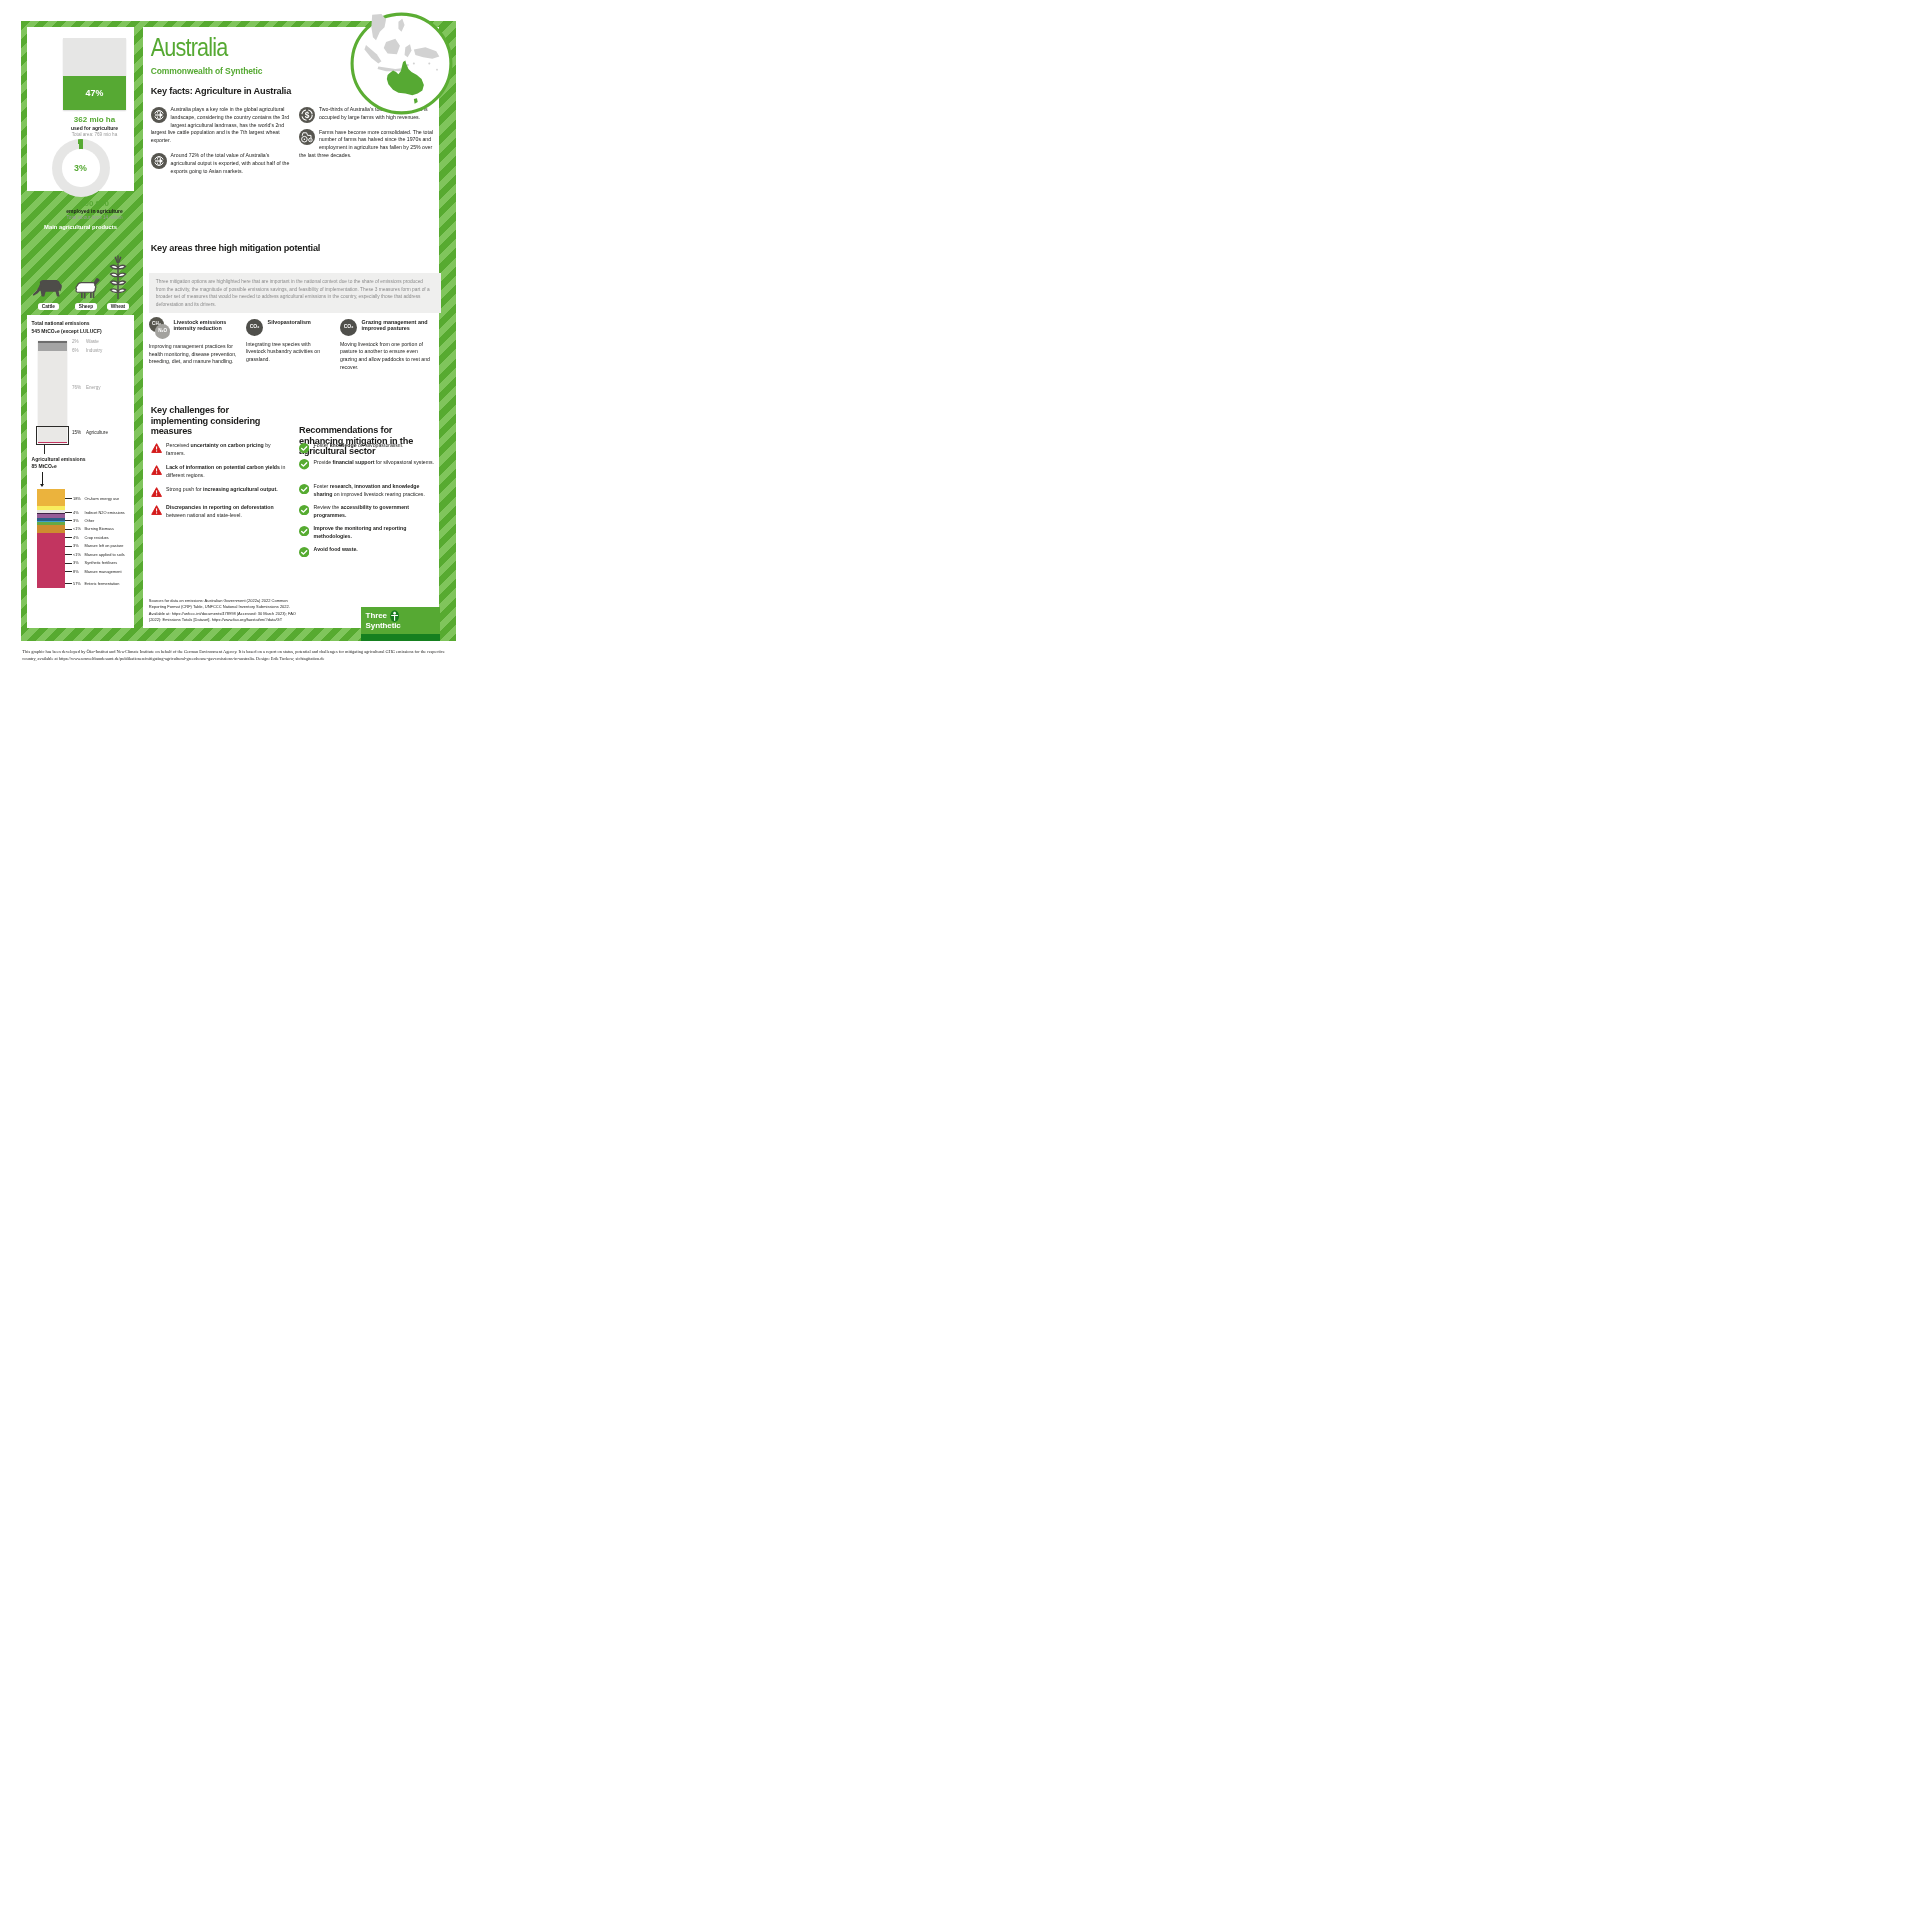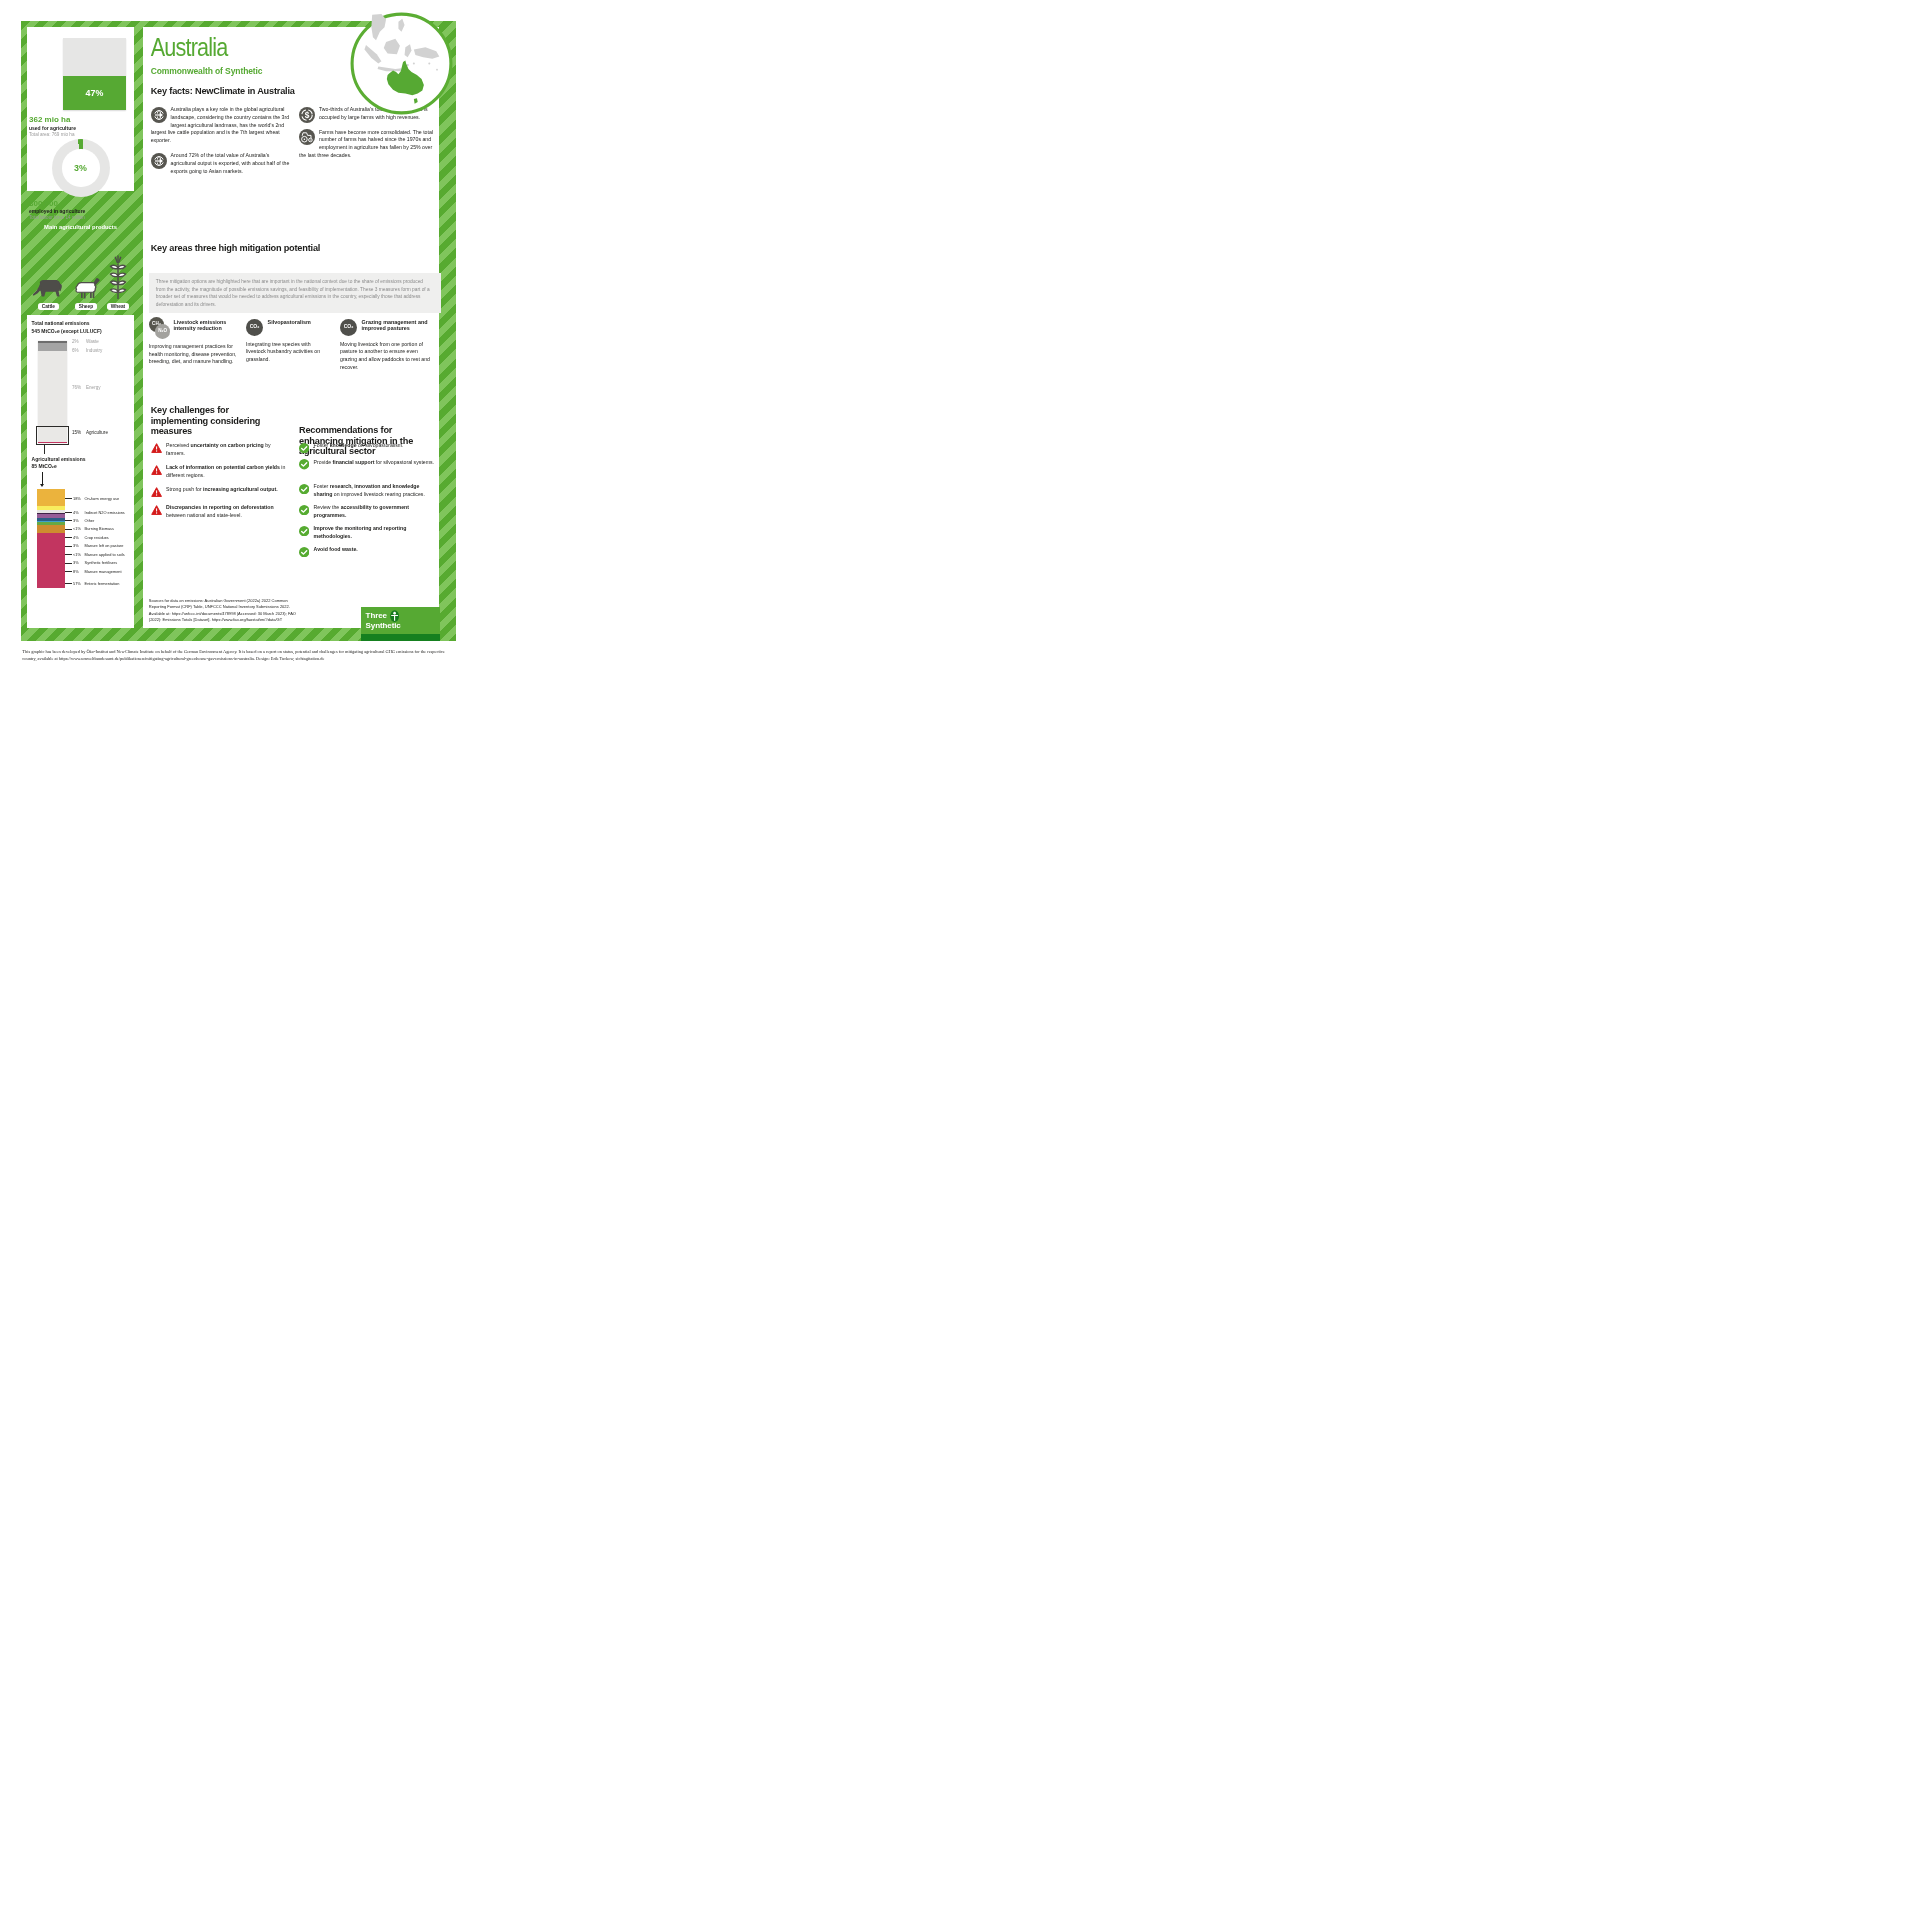--- a/index.html
+++ b/index.html
@@ -16,21 +16,21 @@
 
   .panel{position:absolute;background:#fff;z-index:2}
   .stats-panel{left:27px;top:27px;width:107px;height:164px}
   .emis-panel{left:27px;top:315px;width:107px;height:313px}
   .main-panel{left:143px;top:27px;width:296px;height:601px}
 
   
   .land-bar{position:absolute;left:36px;top:10.8px;width:63px;height:72px;display:flex;flex-direction:column;box-shadow:0 0.8px 1.2px rgba(0,0,0,.15)}
   .land-gray{flex:53;background:#e6e6e5}
   .land-green{flex:47;background:var(--accent);display:flex;align-items:center;justify-content:center;color:#fff;font-size:8.9px;font-weight:bold}
-  .c-text{position:absolute;left:2px;width:100%;}
+  .c-text{position:absolute;left:14px;width:100%;text-align:center}
   .big-green{color:var(--accent);font-size:8px;font-weight:bold}
   .sub-label{font-size:5px;font-weight:600}
   .note{font-size:4.6px;color:var(--gray)}
   .donut{position:absolute;left:25px;top:112px;width:58px;height:58px;border-radius:50%;
     background:conic-gradient(from -6deg,var(--accent) 0 11deg,#e6e6e5 11deg 360deg)}
   .donut::after{content:"";position:absolute;inset:10.4px;background:#fff;border-radius:50%}
   .donut-pct{position:absolute;left:0;top:136px;width:100%;text-align:center;color:var(--accent);font-size:8.9px;font-weight:bold;z-index:3}
 
   
   .prod-heading{position:absolute;left:27px;top:224px;width:107px;text-align:center;color:#fff;font-size:5.8px;font-weight:bold;z-index:3}
@@ -229,21 +229,21 @@
     <div class="a-label" style="top:228px"><span class="pct">3%</span><span>Manure left on pasture</span></div>
     <div class="a-label" style="top:237px"><span class="pct">&lt;1%</span><span>Manure applied to soils</span></div>
     <div class="a-label" style="top:245px"><span class="pct">3%</span><span>Synthetic fertilisers</span></div>
     <div class="a-label" style="top:254px"><span class="pct">8%</span><span>Manure management</span></div>
     <div class="a-label" style="top:266px"><span class="pct">57%</span><span>Enteric fermentation</span></div>
   </div>
 
   <div class="panel main-panel">
     <div class="country">Australia</div>
     <div class="subtitle">Commonwealth of Synthetic</div>
-    <div class="h-section keyfacts-h">Key facts: NewClimate in Australia</div>
+    <div class="h-section keyfacts-h">Key facts: Agriculture in Australia</div>
 
     <div class="facts-col facts-left">
       <div class="fact">
         <svg width="16" height="16" viewBox="0 0 40 40">
           <circle cx="20" cy="20" r="20" fill="#575650"></circle>
           <circle cx="20" cy="20" r="11" stroke="#fff" stroke-width="2.4" fill="none"></circle>
           <ellipse cx="20" cy="20" rx="4.6" ry="11" stroke="#fff" stroke-width="2" fill="none"></ellipse>
           <rect x="7" y="16.6" width="26" height="6.8" fill="#575650"></rect>
           <line x1="10" y1="20" x2="24" y2="20" stroke="#fff" stroke-width="3"></line>
           <polygon points="30,20 21.5,13.5 21.5,26.5" fill="#fff"></polygon>

